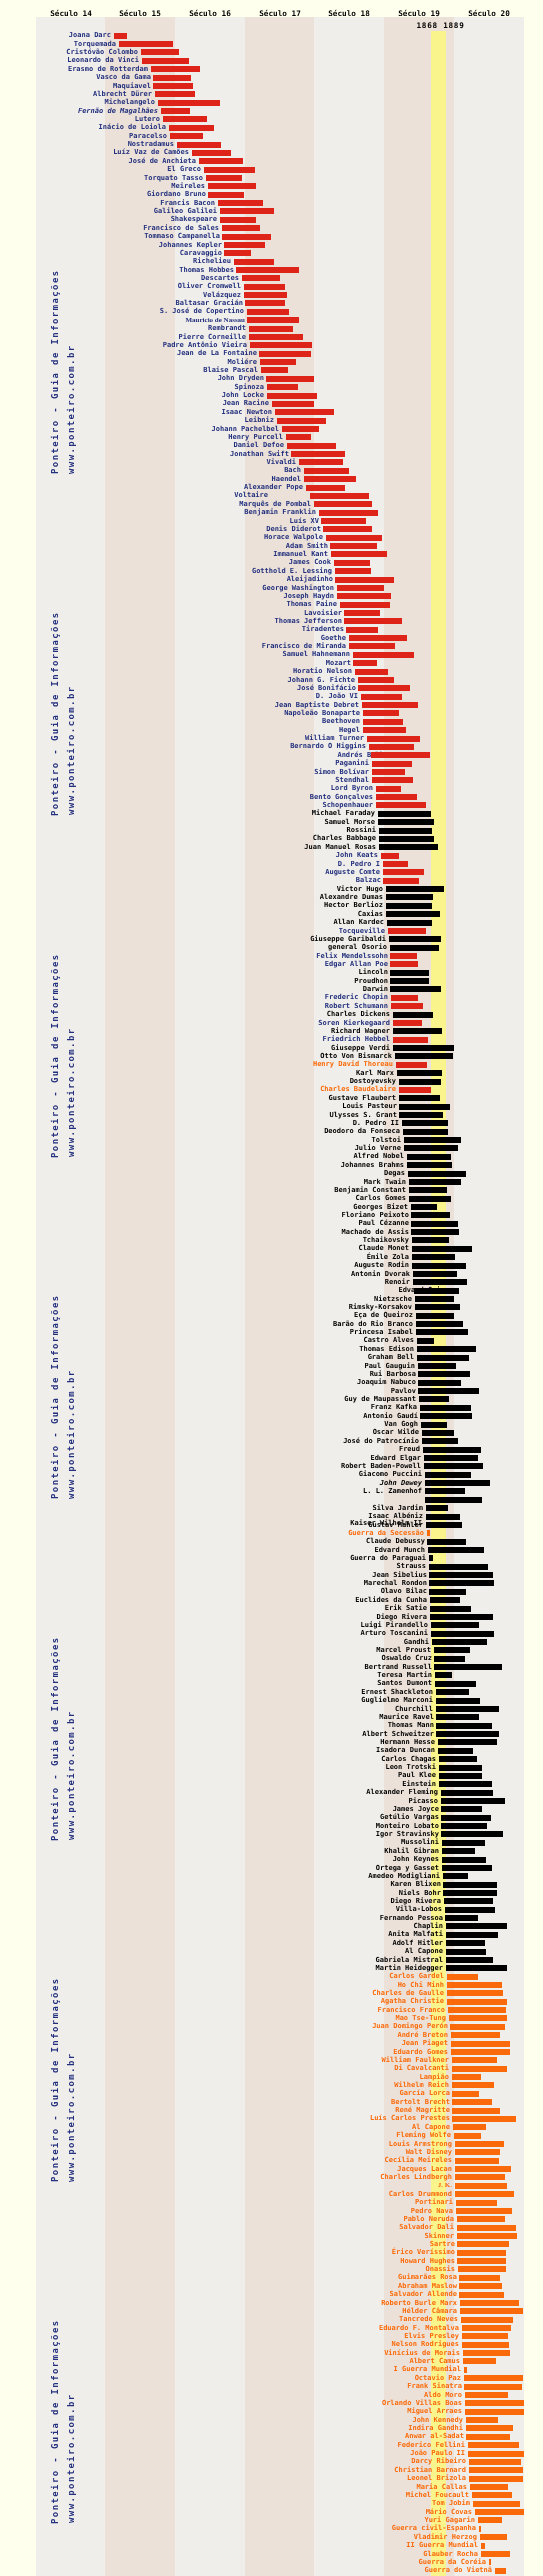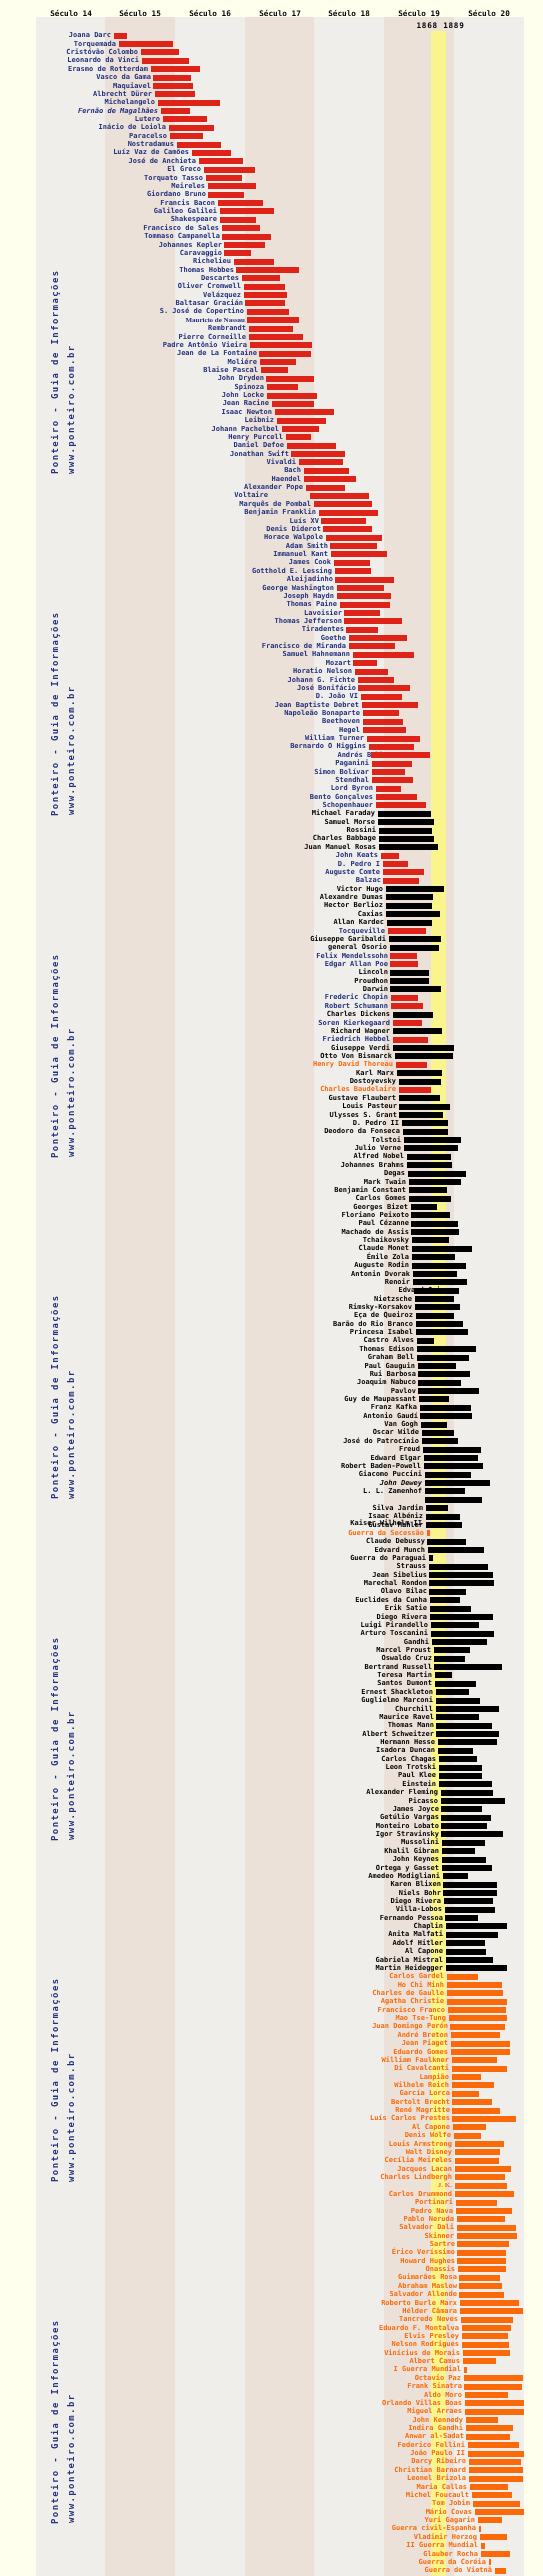--- a/index.html
+++ b/index.html
@@ -539,21 +539,21 @@
       <div class="row-label" style="left: 0px; top: 2089px; width: 450px; color: rgb(251, 106, 10);">García Lorca</div>
       <div class="bar" style="left: 452px; top: 2091px; width: 26.5px; background: rgb(251, 106, 10);"></div>
       <div class="row-label" style="left: 0px; top: 2098px; width: 450px; color: rgb(251, 106, 10);">Bertolt Brecht</div>
       <div class="bar" style="left: 452px; top: 2099px; width: 40px; background: rgb(251, 106, 10);"></div>
       <div class="row-label" style="left: 0px; top: 2106px; width: 450px; color: rgb(251, 106, 10);">René Magritte</div>
       <div class="bar" style="left: 452px; top: 2108px; width: 48px; background: rgb(251, 106, 10);"></div>
       <div class="row-label" style="left: 0px; top: 2114px; width: 450px; color: rgb(251, 106, 10);">Luís Carlos Prestes</div>
       <div class="bar" style="left: 452px; top: 2116px; width: 64px; background: rgb(251, 106, 10);"></div>
       <div class="row-label" style="left: 0px; top: 2123px; width: 450px; color: rgb(251, 106, 10);">Al Capone</div>
       <div class="bar" style="left: 453px; top: 2124px; width: 33px; background: rgb(251, 106, 10);"></div>
-      <div class="row-label" style="left: 0px; top: 2131px; width: 451px; color: rgb(251, 106, 10);">Denis Wolfe</div>
+      <div class="row-label" style="left: 0px; top: 2131px; width: 451px; color: rgb(251, 106, 10);">Fleming Wolfe</div>
       <div class="bar" style="left: 454px; top: 2133px; width: 26.5px; background: rgb(251, 106, 10);"></div>
       <div class="row-label" style="left: 0px; top: 2140px; width: 452px; color: rgb(251, 106, 10);">Louis Armstrong</div>
       <div class="bar" style="left: 455px; top: 2141px; width: 49px; background: rgb(251, 106, 10);"></div>
       <div class="row-label" style="left: 0px; top: 2148px; width: 452px; color: rgb(251, 106, 10);">Walt Disney</div>
       <div class="bar" style="left: 455px; top: 2149px; width: 45px; background: rgb(251, 106, 10);"></div>
       <div class="row-label" style="left: 0px; top: 2156px; width: 452px; color: rgb(251, 106, 10);">Cecília Meireles</div>
       <div class="bar" style="left: 455px; top: 2158px; width: 44px; background: rgb(251, 106, 10);"></div>
       <div class="row-label" style="left: 0px; top: 2165px; width: 452px; color: rgb(251, 106, 10);">Jacques Lacan</div>
       <div class="bar" style="left: 455px; top: 2166px; width: 56px; background: rgb(251, 106, 10);"></div>
       <div class="row-label" style="left: 0px; top: 2173px; width: 452px; color: rgb(251, 106, 10);">Charles Lindbergh</div>

